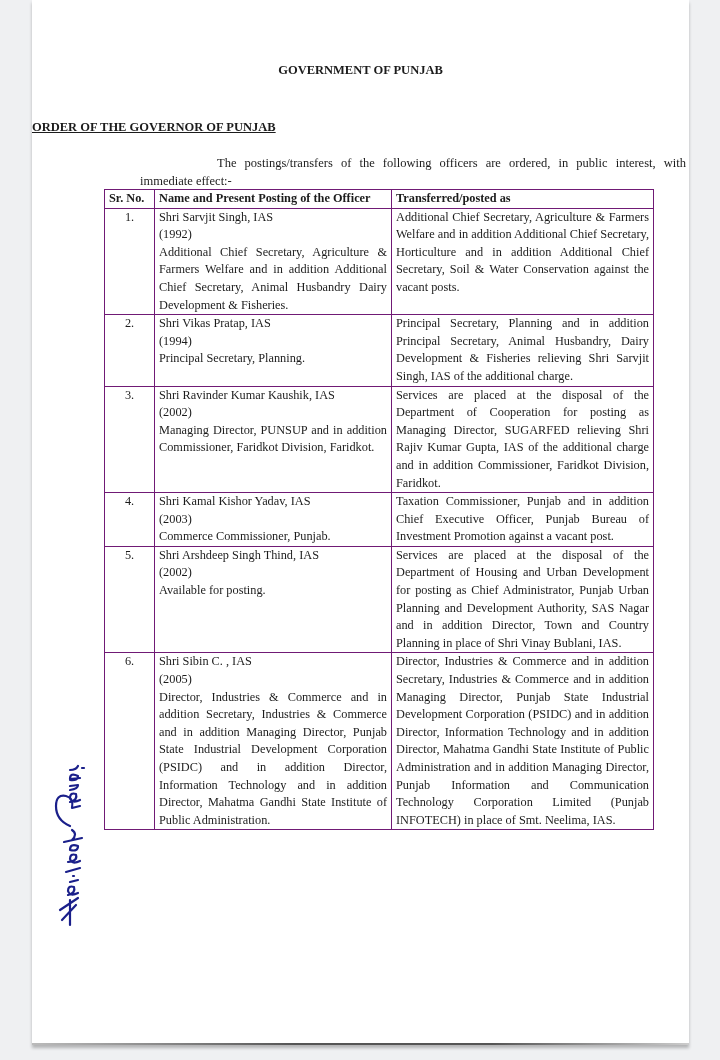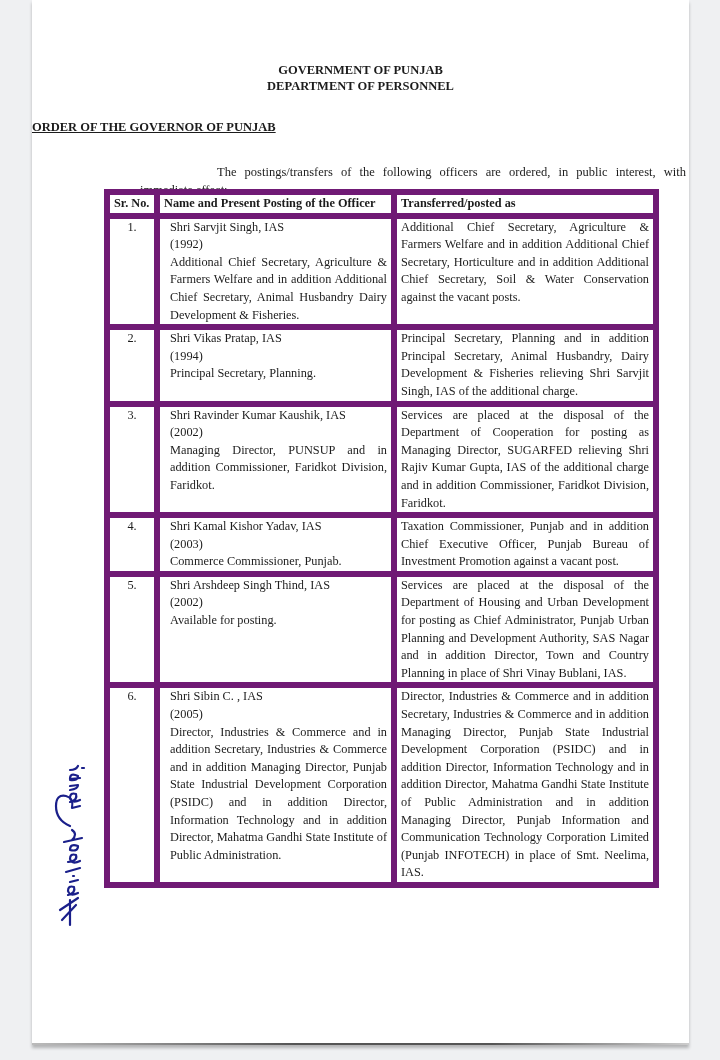--- a/index.html
+++ b/index.html
@@ -32,67 +32,66 @@
     }
     .order-title {
       position: absolute; left: 0; right: 0; top: 120px;
       text-align: left;
       font-family: "Liberation Serif", serif;
       font-weight: bold;
       font-size: 12.5px;
       text-decoration: underline;
     }
     .intro {
-      position: absolute; left: 108px; width: 546px; top: 164px;
+      position: absolute; left: 108px; width: 546px; top: 155px;
       font-family: "Liberation Serif", serif;
       font-size: 12.5px;
       line-height: 17.5px;
       text-align: justify;
       text-indent: 77px;
     }
     table.postings {
       position: absolute;
       left: 104px; top: 189px;
       width: 549px;
       border-collapse: collapse;
       font-family: "Liberation Serif", serif;
       font-size: 12.3px;
       line-height: 17.6px;
       table-layout: fixed;
     }
     table.postings th, table.postings td {
-      border: 6px solid #701a75;
+      border: 1px solid #701a75;
       vertical-align: top;
       padding: 0 4px 0 4px;
     }
     table.postings th {
       font-weight: bold;
       text-align: left;
     }
     col.c1 { width: 50px; }
     col.c2 { width: 237px; }
     col.c3 { width: 262px; }
     td.srno { text-align: center; padding-left: 0; padding-right: 12px; }
     th.srno { text-align: center; padding: 0 2px; }
     .just { text-align: justify; }
-    .cell-line { display: block; margin-left: 6px; }
+    .cell-line { display: block; }
     .signature {
       position: absolute;
       left: 40px; top: 760px;
       width: 60px; height: 170px;
     }
     .signature svg { width: 100%; height: 100%; }
   </style>
 </head>
 <body>
 
 <div class="page">
   <div class="header">
     <div>GOVERNMENT OF PUNJAB</div>
-    <div>DEPARTMENT OF PERSONNEL</div>
   </div>
 
   <div class="order-title">ORDER OF THE GOVERNOR OF PUNJAB</div>
 
   <div class="intro">The postings/transfers of the following officers are ordered, in public interest, with immediate effect:-</div>
 </div>
 <div class="page-bottom-edge"></div>
 
 <table class="postings">
   <colgroup>

